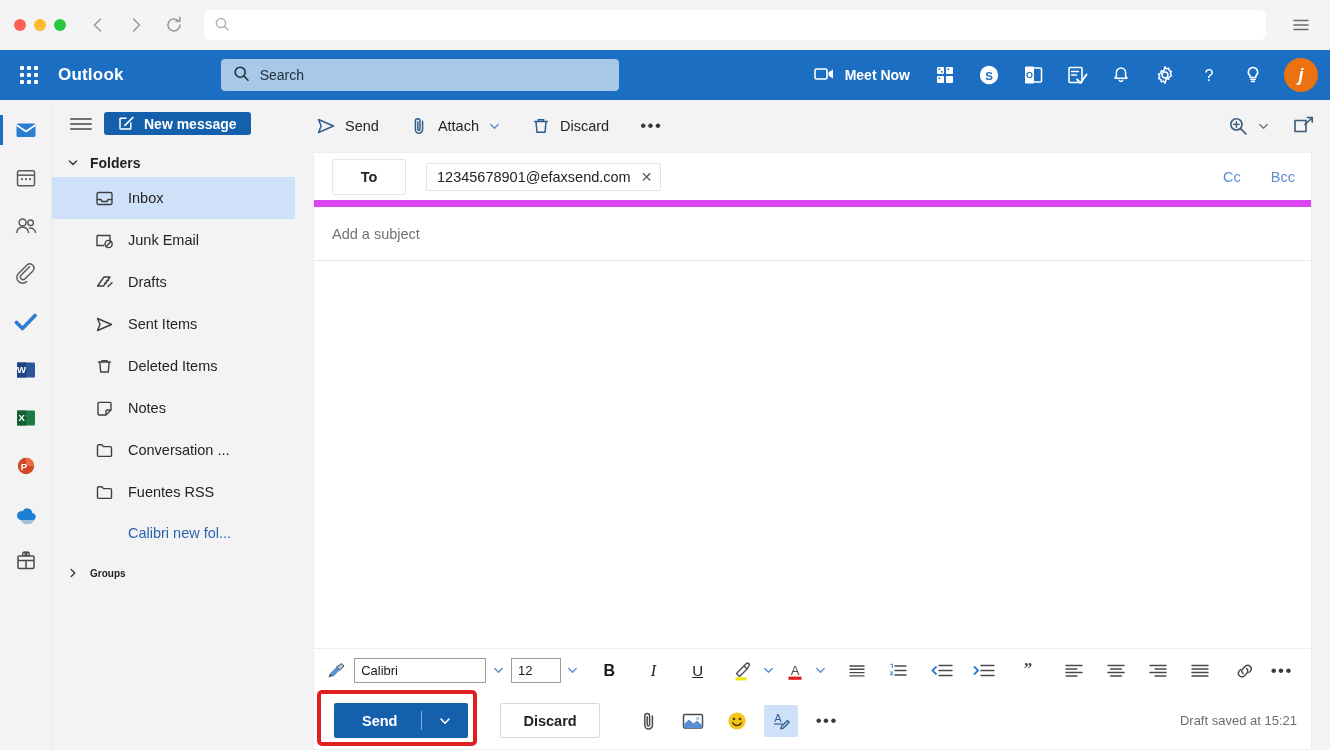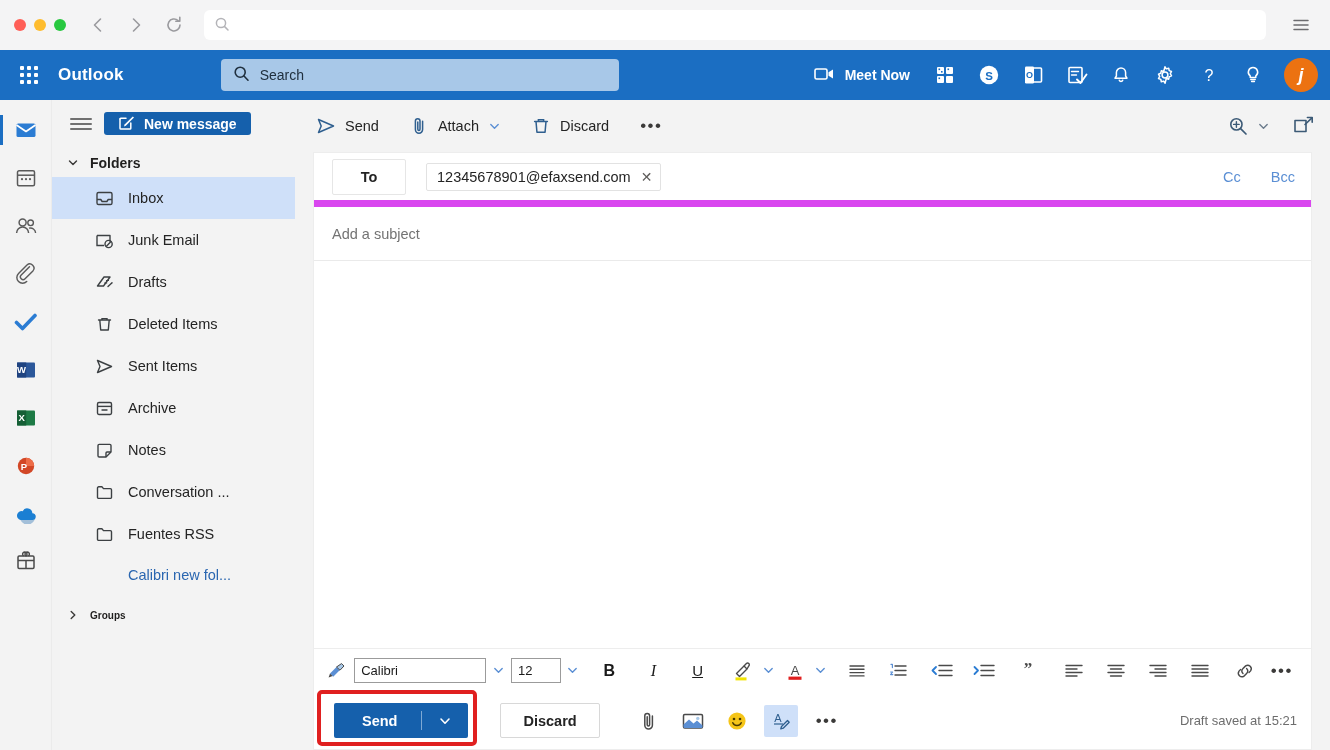--- a/index.html
+++ b/index.html
@@ -473,44 +473,34 @@
                 <path d="M2.5 13 L9 4 h6 L8.5 13 z" fill="none" stroke="#3c4043" stroke-width="1.4" stroke-linejoin="round"></path>
                 <path d="M11 7.5 L14 7.5 M9.2 10 L12.2 10" stroke="#3c4043" stroke-width="1.2"></path>
                 <path d="M13 13.5 L17 9.8" stroke="#3c4043" stroke-width="1.4" stroke-linecap="round"></path>
               </svg>
           </span>
           <span>Drafts</span>
         </div>
         <div class="folder-item">
           <span class="ficon">
             <svg width="19" height="19" viewBox="0 0 19 19">
+                <path d="M2.5 3.5 L16.5 9.5 L2.5 15.5 L5 9.5 z" fill="none" stroke="#3c4043" stroke-width="1.4" stroke-linejoin="round"></path>
+              </svg>
+          </span>
+          <span>Sent Items</span>
+        </div>
+        <div class="folder-item">
+          <span class="ficon">
+            <svg width="19" height="19" viewBox="0 0 19 19">
                 <path d="M3.5 5 h12" stroke="#3c4043" stroke-width="1.4" stroke-linecap="round"></path>
                 <path d="M7 5 V3.6 h5 V5" fill="none" stroke="#3c4043" stroke-width="1.4"></path>
                 <path d="M4.8 5 l.9 10 h7.6 l.9 -10" fill="none" stroke="#3c4043" stroke-width="1.4" stroke-linejoin="round"></path>
               </svg>
           </span>
           <span>Deleted Items</span>
-        </div>
-        <div class="folder-item">
-          <span class="ficon">
-            <svg width="19" height="19" viewBox="0 0 19 19">
-                <path d="M2.5 3.5 L16.5 9.5 L2.5 15.5 L5 9.5 z" fill="none" stroke="#3c4043" stroke-width="1.4" stroke-linejoin="round"></path>
-              </svg>
-          </span>
-          <span>Sent Items</span>
-        </div>
-        <div class="folder-item">
-          <span class="ficon">
-            <svg width="19" height="19" viewBox="0 0 19 19">
-                <rect x="2.5" y="3.5" width="14" height="12" rx="1.4" fill="none" stroke="#3c4043" stroke-width="1.4"></rect>
-                <path d="M2.5 7.4 h14" stroke="#3c4043" stroke-width="1.4"></path>
-                <path d="M7 11 h5" stroke="#3c4043" stroke-width="1.4" stroke-linecap="round"></path>
-              </svg>
-          </span>
-          <span>Archive</span>
         </div>
         <div class="folder-item">
           <span class="ficon">
             <svg width="19" height="19" viewBox="0 0 19 19">
                 <path d="M3 4.6 a1.2 1.2 0 0 1 1.2 -1.2 h10.6 a1.2 1.2 0 0 1 1.2 1.2 v6.4 L11 16 H4.2 A1.2 1.2 0 0 1 3 14.8 z" fill="none" stroke="#3c4043" stroke-width="1.4" stroke-linejoin="round"></path>
                 <path d="M16 11 h-4 a1 1 0 0 0 -1 1 v4" fill="none" stroke="#3c4043" stroke-width="1.4" stroke-linejoin="round"></path>
               </svg>
           </span>
           <span>Notes</span>
         </div>

